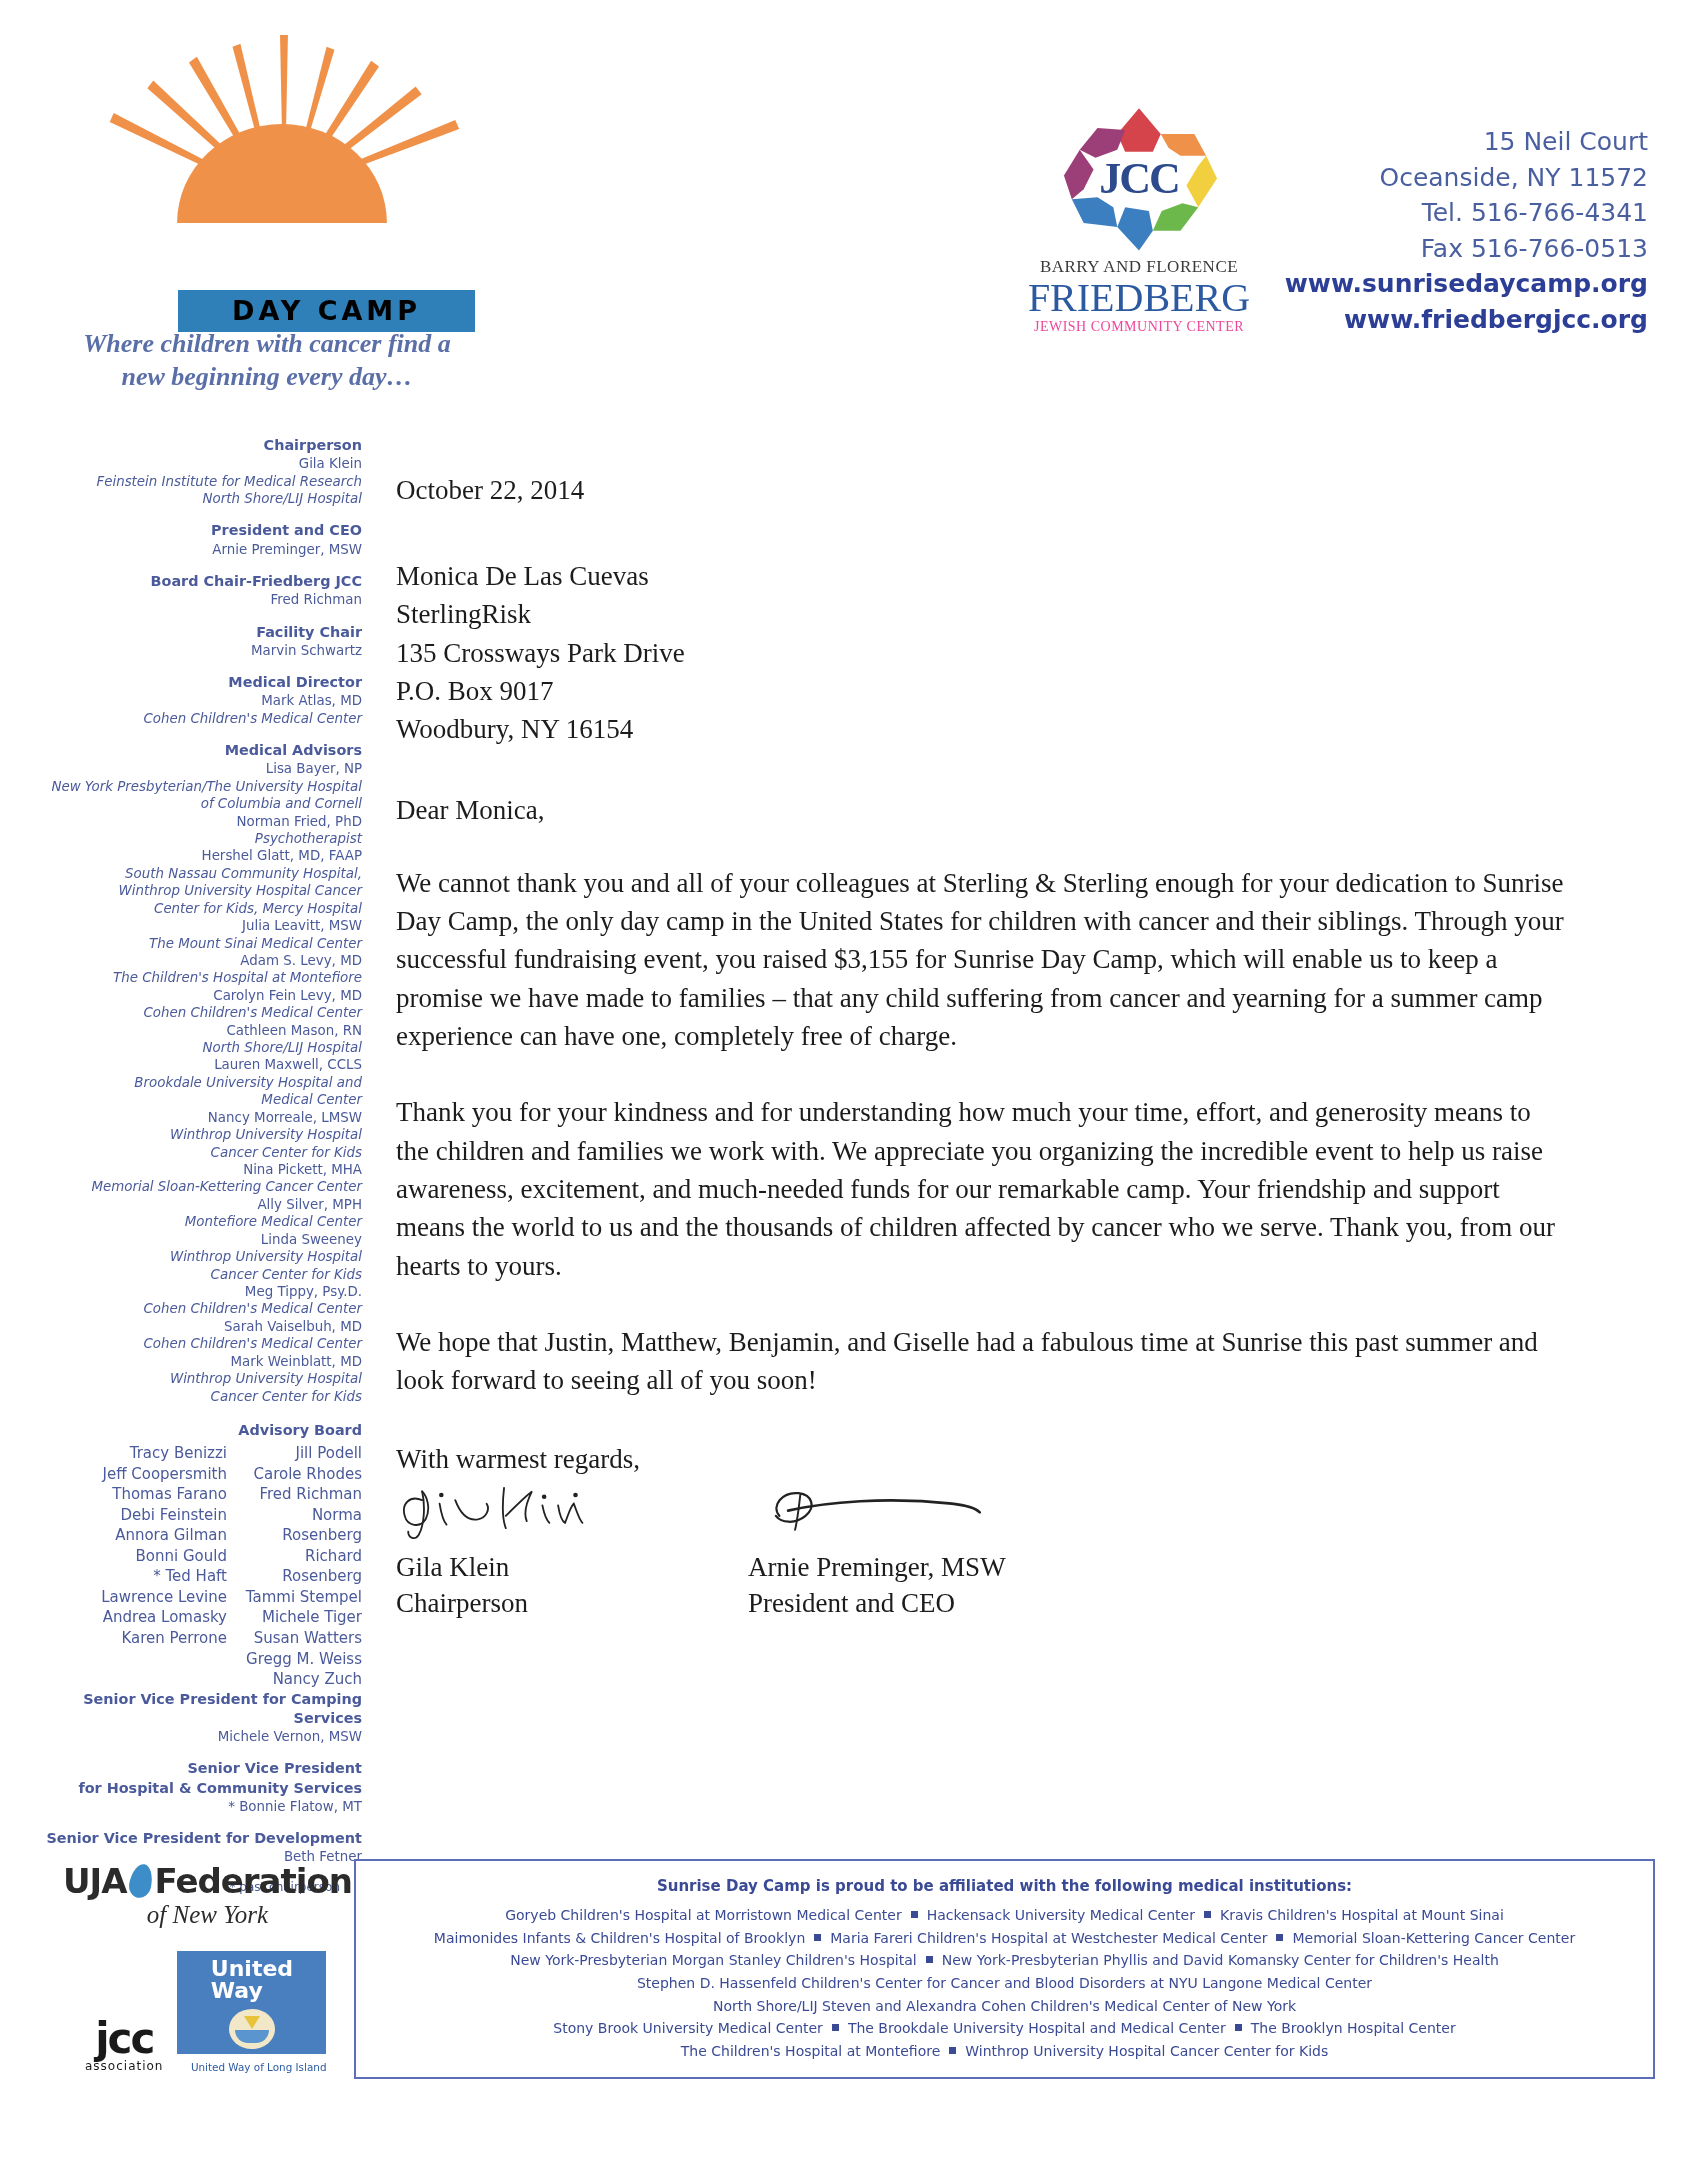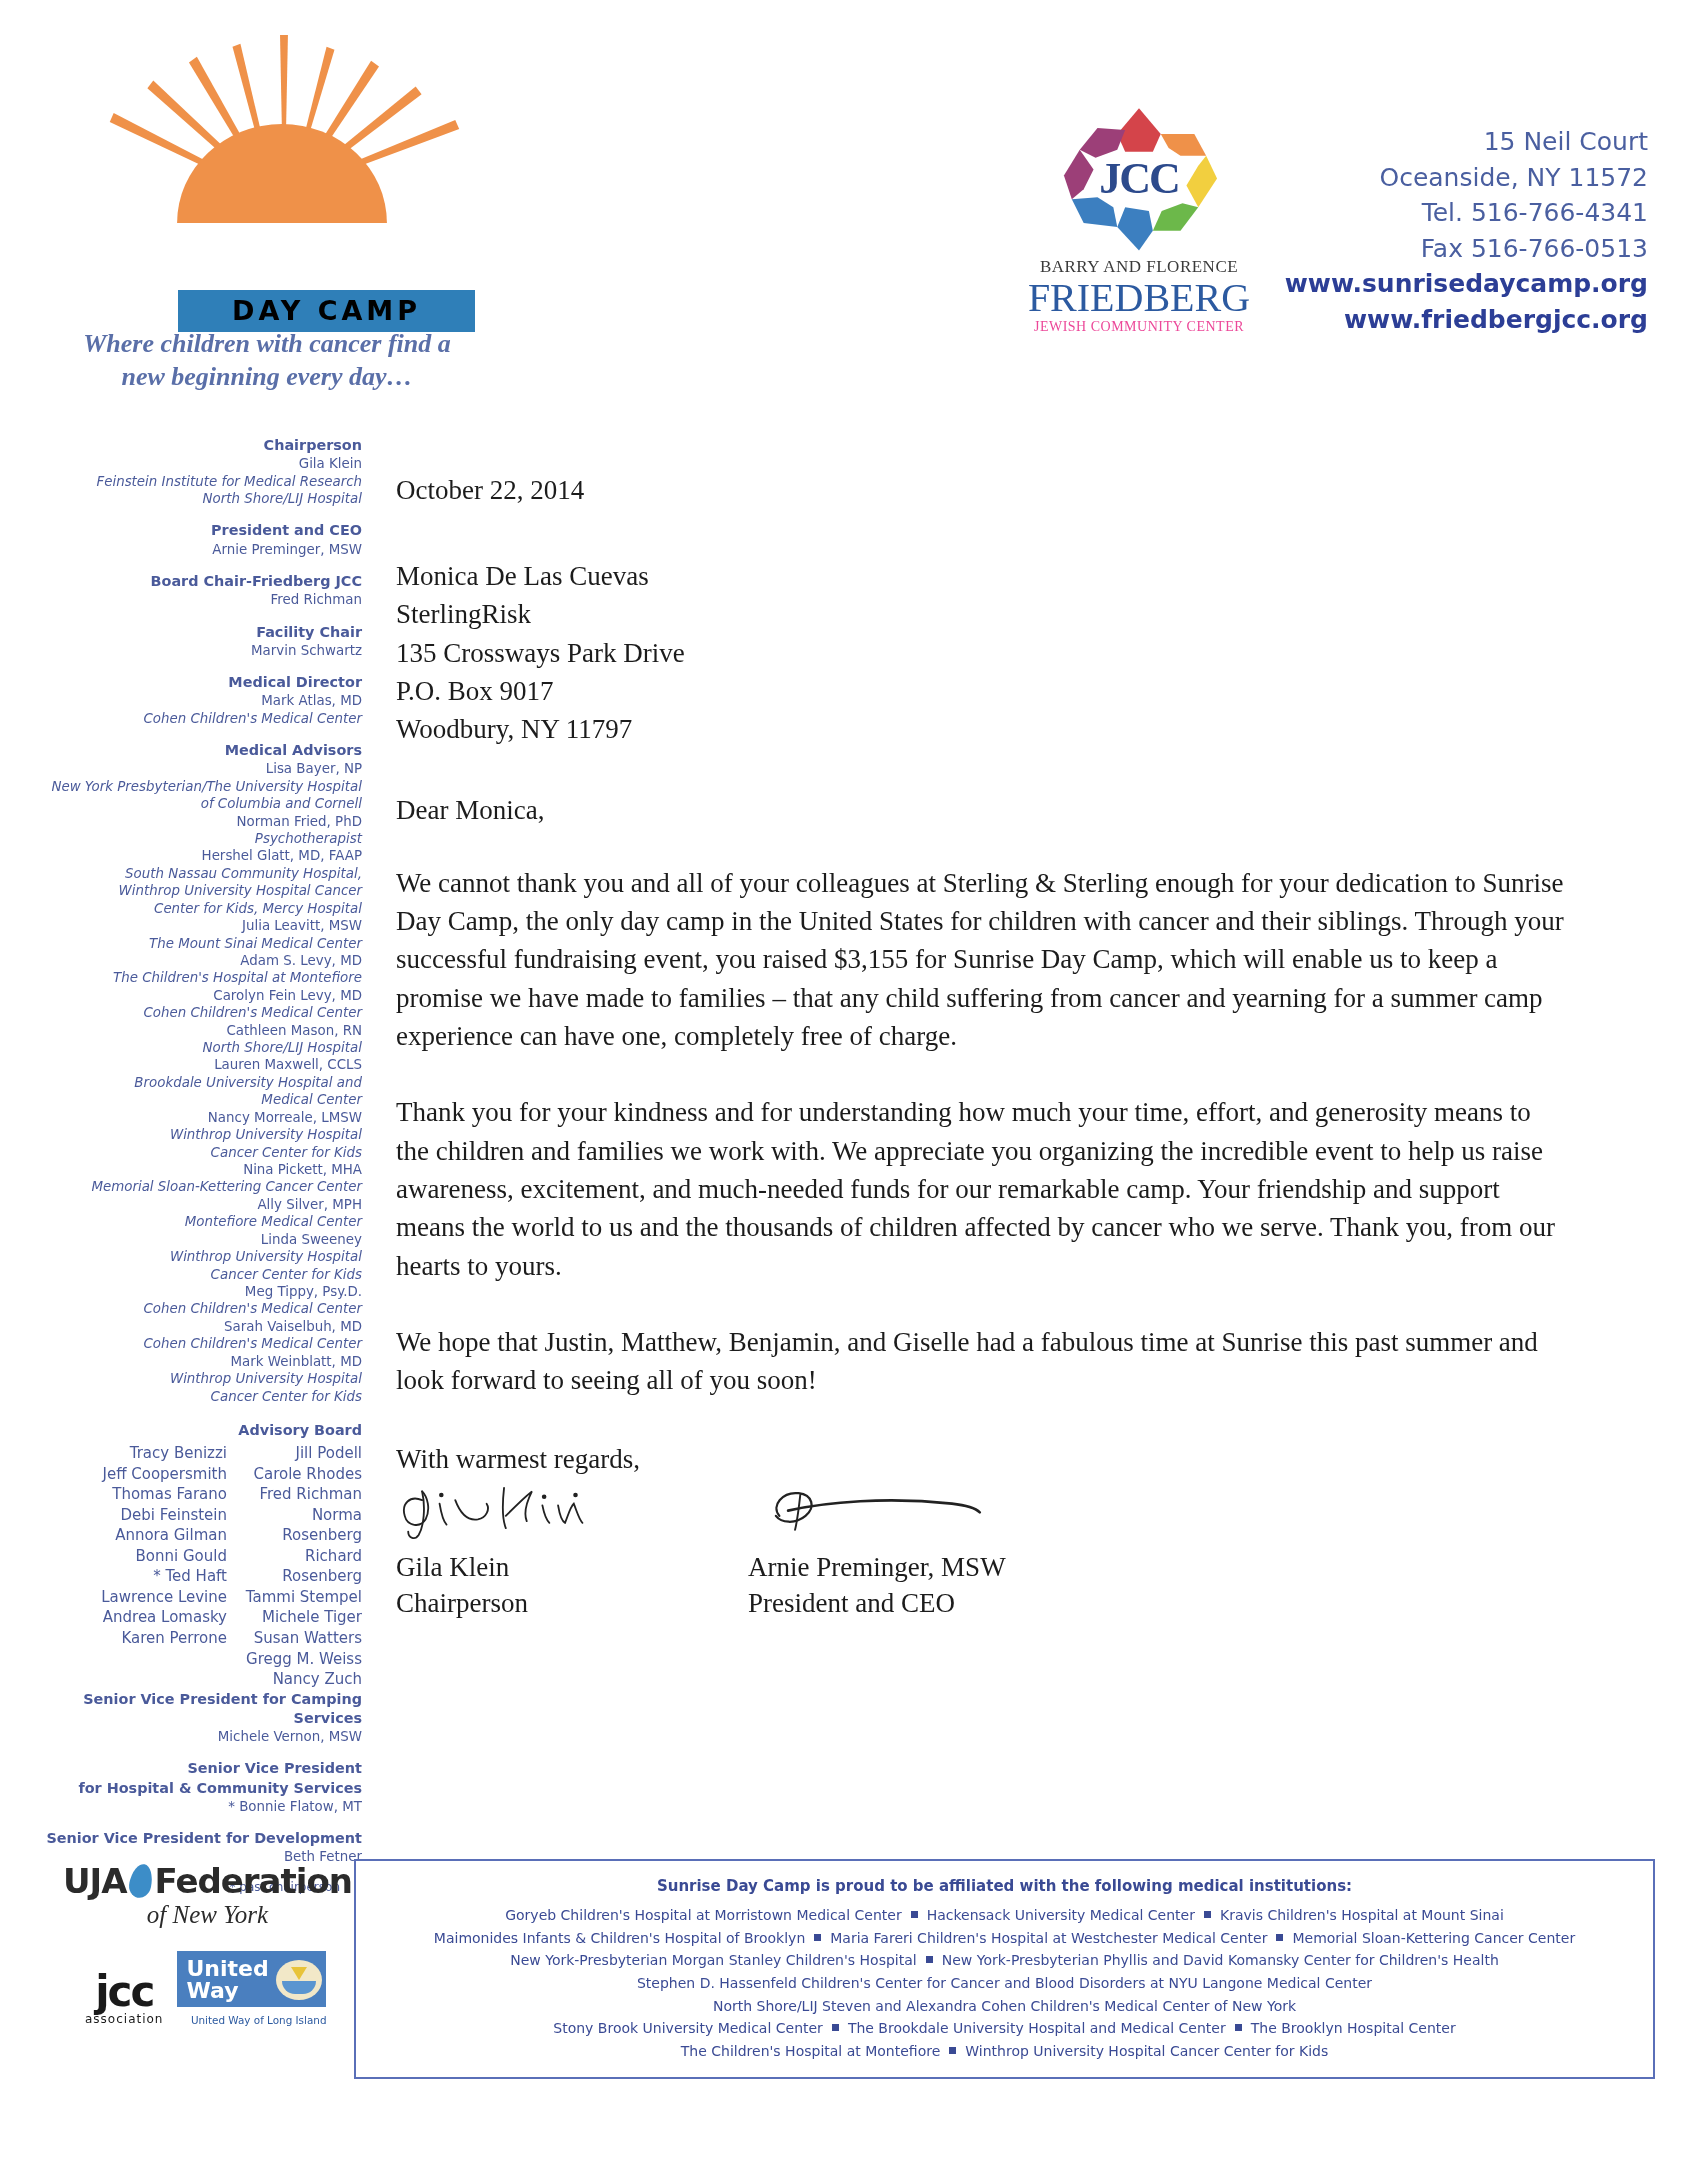--- a/index.html
+++ b/index.html
@@ -84,21 +84,21 @@
       transform:rotate(12deg); }
   .uja-bot { font-family:"Liberation Serif", serif; font-style:italic; font-size:25px; color:#2b2b2b; }
 
   .lower-logos { display:flex; align-items:flex-end; gap:14px; margin-top:22px; padding-left:26px; }
   .jcc-assoc { text-align:center; }
   .jcc-assoc .big { font-family:"DejaVu Sans", sans-serif; font-weight:bold; font-size:42px;
       color:#1a1a1a; letter-spacing:-2px; line-height:0.92; }
   .jcc-assoc .small { font-family:"DejaVu Sans", sans-serif; font-size:12px; color:#1a1a1a;
       letter-spacing:1px; }
   .united-way { width:149px; }
-  .uw-box { background:#4a7fbf; padding:7px 9px 5px; display:flex; align-items:center; gap:7px; }
+  .uw-box { background:#4a7fbf; padding:7px 9px 5px; display:flex; align-items:center; gap:7px;flex-direction:column; }
   .uw-words { font-family:"DejaVu Sans", sans-serif; font-weight:bold; font-size:22px;
       color:#ffffff; line-height:1.0; }
   .uw-mark { width:46px; height:40px; background:#f2e8c8; border-radius:50%;
       position:relative; flex:none; }
   .uw-mark::before { content:""; position:absolute; left:50%; top:7px; transform:translateX(-50%);
       width:0; height:0; border-left:8px solid transparent; border-right:8px solid transparent;
       border-top:13px solid #e8c33a; }
   .uw-mark::after { content:""; position:absolute; left:6px; bottom:6px; width:34px; height:13px;
       background:#5a95d0; border-radius:0 0 17px 17px; }
   .uw-cap { font-family:"DejaVu Sans", sans-serif; font-size:10.4px; color:#2c5aa0;
@@ -270,21 +270,21 @@
     <div class="footnote">* past chairperson</div>
   </div>
 
   <div class="letter">
     <div class="date">October 22, 2014</div>
     <div class="addr" id="recipient-block">
         <div>Monica De Las Cuevas</div>
         <div>SterlingRisk</div>
         <div>135 Crossways Park Drive</div>
         <div>P.O. Box 9017</div>
-        <div>Woodbury, NY 11797</div>
+        <div>Woodbury, NY 16154</div>
       </div>
     <div class="salutation">Dear Monica,</div>
     <div id="paragraph-block">
         <div class="para">We cannot thank you and all of your colleagues at Sterling &amp; Sterling enough for your dedication to Sunrise Day Camp, the only day camp in the United States for children with cancer and their siblings.  Through your successful fundraising event, you raised $3,155 for Sunrise Day Camp, which will enable us to keep a promise we have made to families – that any child suffering from cancer and yearning for a summer camp experience can have one, completely free of charge.</div>
         <div class="para">Thank you for your kindness and for understanding how much your time, effort, and generosity means to the children and families we work with.  We appreciate you organizing the incredible event to help us raise awareness, excitement, and much-needed funds for our remarkable camp.  Your friendship and support means the world to us and the thousands of children affected by cancer who we serve.  Thank you, from our hearts to yours.</div>
         <div class="para">We hope that Justin, Matthew, Benjamin, and Giselle had a fabulous time at Sunrise this past summer and look forward to seeing all of you soon!</div>
       </div>
     <div class="closing">With warmest regards,</div>
 
     <div class="sig-row">

